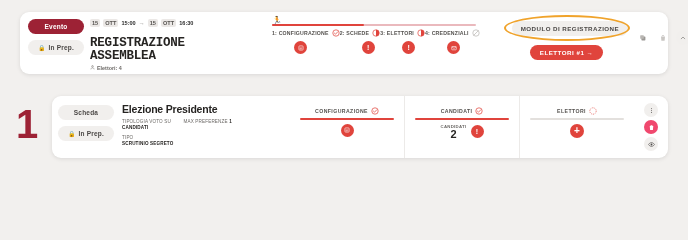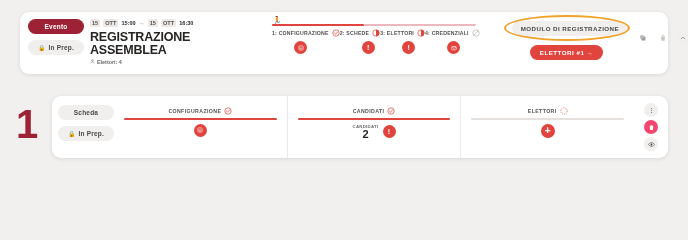--- a/index.html
+++ b/index.html
@@ -30,21 +30,21 @@
   }
   .pill.solid { background: #9d2235; color: #fff; }
   .pill.ghost { background: #f1efed; color: #4b4846; font-weight: bold; }
   .lock-ic { font-size: 6px; line-height: 1; }
 
   .ev-main { flex: 0 0 168px; padding: 7px 4px 0 6px; }
   .ev-dates { display: flex; align-items: center; gap: 3px; font-size: 5.6px; font-weight: bold; color: #6d6a67; white-space: nowrap; }
   .dchip { background: #ebe8e6; border-radius: 2px; padding: 1px 2px; color: #55524f; }
   .dtime { color: #2b2b2b; }
   .arrowmid { color: #8d8a87; font-size: 6px; }
-  .ev-title { font-size: 12.5px; font-weight: bold; color: #262422; line-height: 12.5px; letter-spacing: -.2px; margin-top: 4px; }
+  .ev-title { font-size: 12.5px; font-weight: bold; color: #262422; line-height: 12.5px; letter-spacing: -.2px; margin-top: 10px; font-family: Liberation Mono, monospace; }
   .ev-sub { display: flex; align-items: center; gap: 2px; font-size: 5.4px; color: #6d6a67; margin-top: 2.5px; font-weight: bold; }
 
   .vdiv { width: 1px; background: #e8e5e2; margin: 10px 0; }
 
   
   .ev-steps { flex: 1; position: relative; padding: 12px 10px 0 12px; }
   .track { position: relative; height: 2px; margin-left: 8px; margin-right: 4px; background: #eab9bd; border-radius: 2px; }
   .track .fill { position: absolute; left: 0; top: 0; height: 100%; width: 45%; background: #e0443c; border-radius: 2px; }
   .runner { position: absolute; left: 0px; top: -7px; font-size: 8px; color: #8a8784; line-height: 1; }
   .steps-row { display: flex; margin-top: 3px; margin-left: 8px; }
@@ -264,20 +264,41 @@
     <div class="bb-badges">
       <div class="pill ghost">
         <span>Scheda</span>
       </div>
       <div class="pill ghost">
         <span class="lock-ic">🔒</span>
         <span>In Prep.</span>
       </div>
     </div>
 
+    <div class="bb-main">
+      <div class="bb-title">Elezione Presidente</div>
+      <div class="meta-grid">
+        <div class="meta-col">
+          <div class="meta">
+            <span>TIPOLOGIA VOTO SU</span><br>
+            <b>CANDIDATI</b>
+          </div>
+          <div class="meta">
+            <span>TIPO</span><br>
+            <b>SCRUTINIO SEGRETO</b>
+          </div>
+        </div>
+        <div class="meta-col">
+          <div class="meta">
+            <span>MAX PREFERENZE</span>
+            <b>1</b>
+          </div>
+        </div>
+      </div>
+    </div>
 
     <div class="bb-cols">
 
       <div class="bcol">
         <div class="bcol-head">
           <span class="bcol-label">CONFIGURAZIONE</span>
           <span>
             <svg class="st-ic" viewBox="0 0 20 20">
                 <circle cx="10" cy="10" r="8" fill="none" stroke="#e0443c" stroke-width="1.8"></circle>
                 <path d="M6 10.2l2.8 2.8L14.4 7" fill="none" stroke="#e0443c" stroke-width="1.8" stroke-linecap="round"></path>

